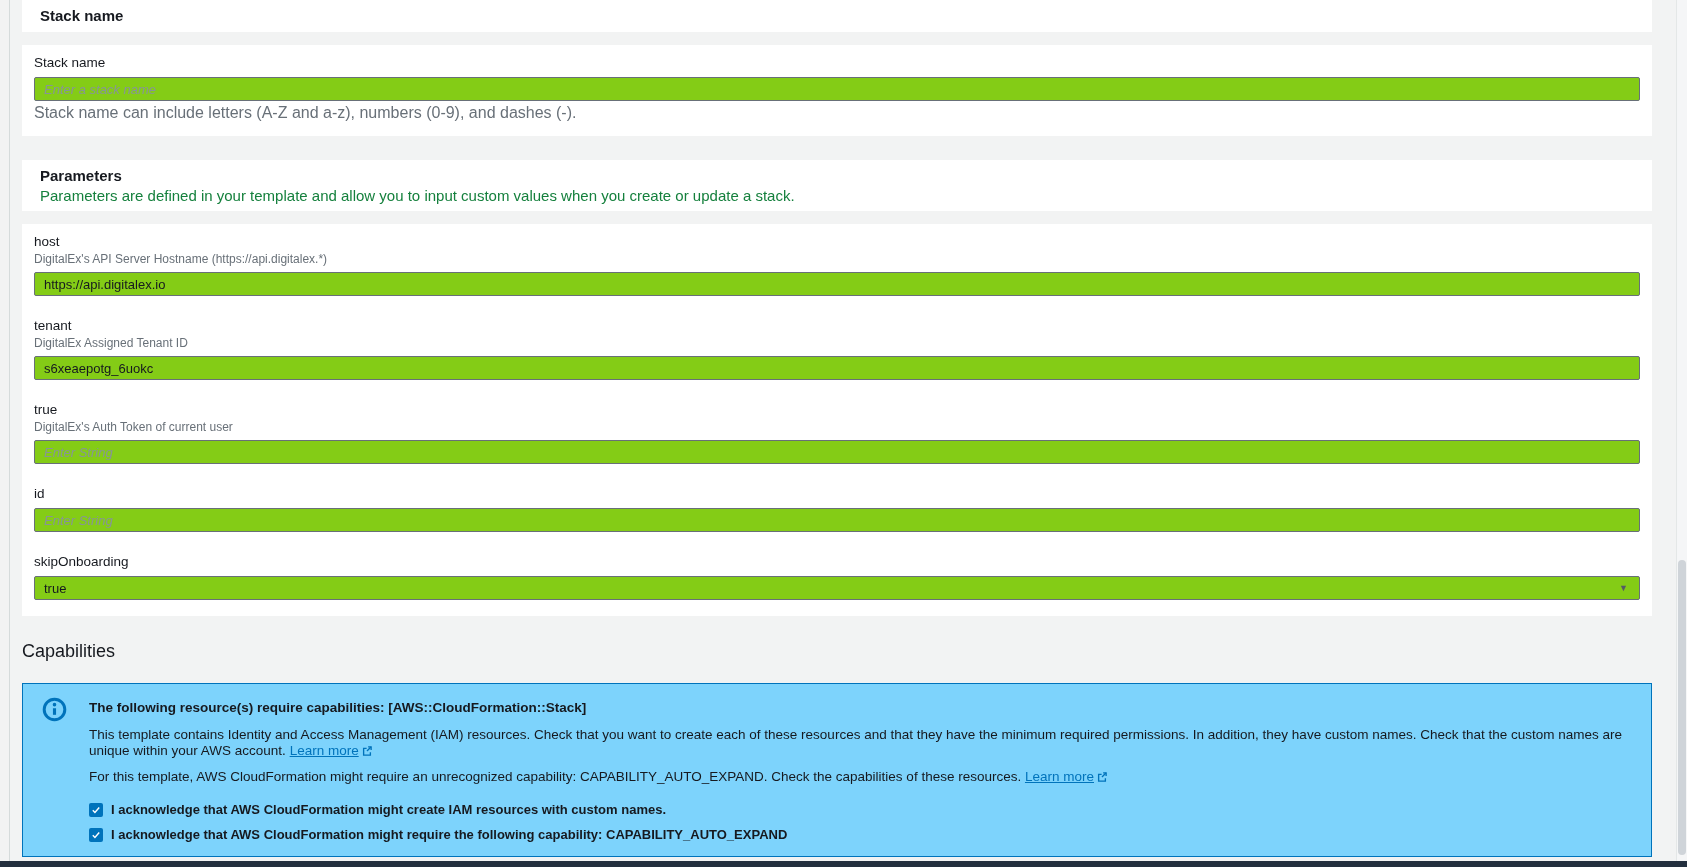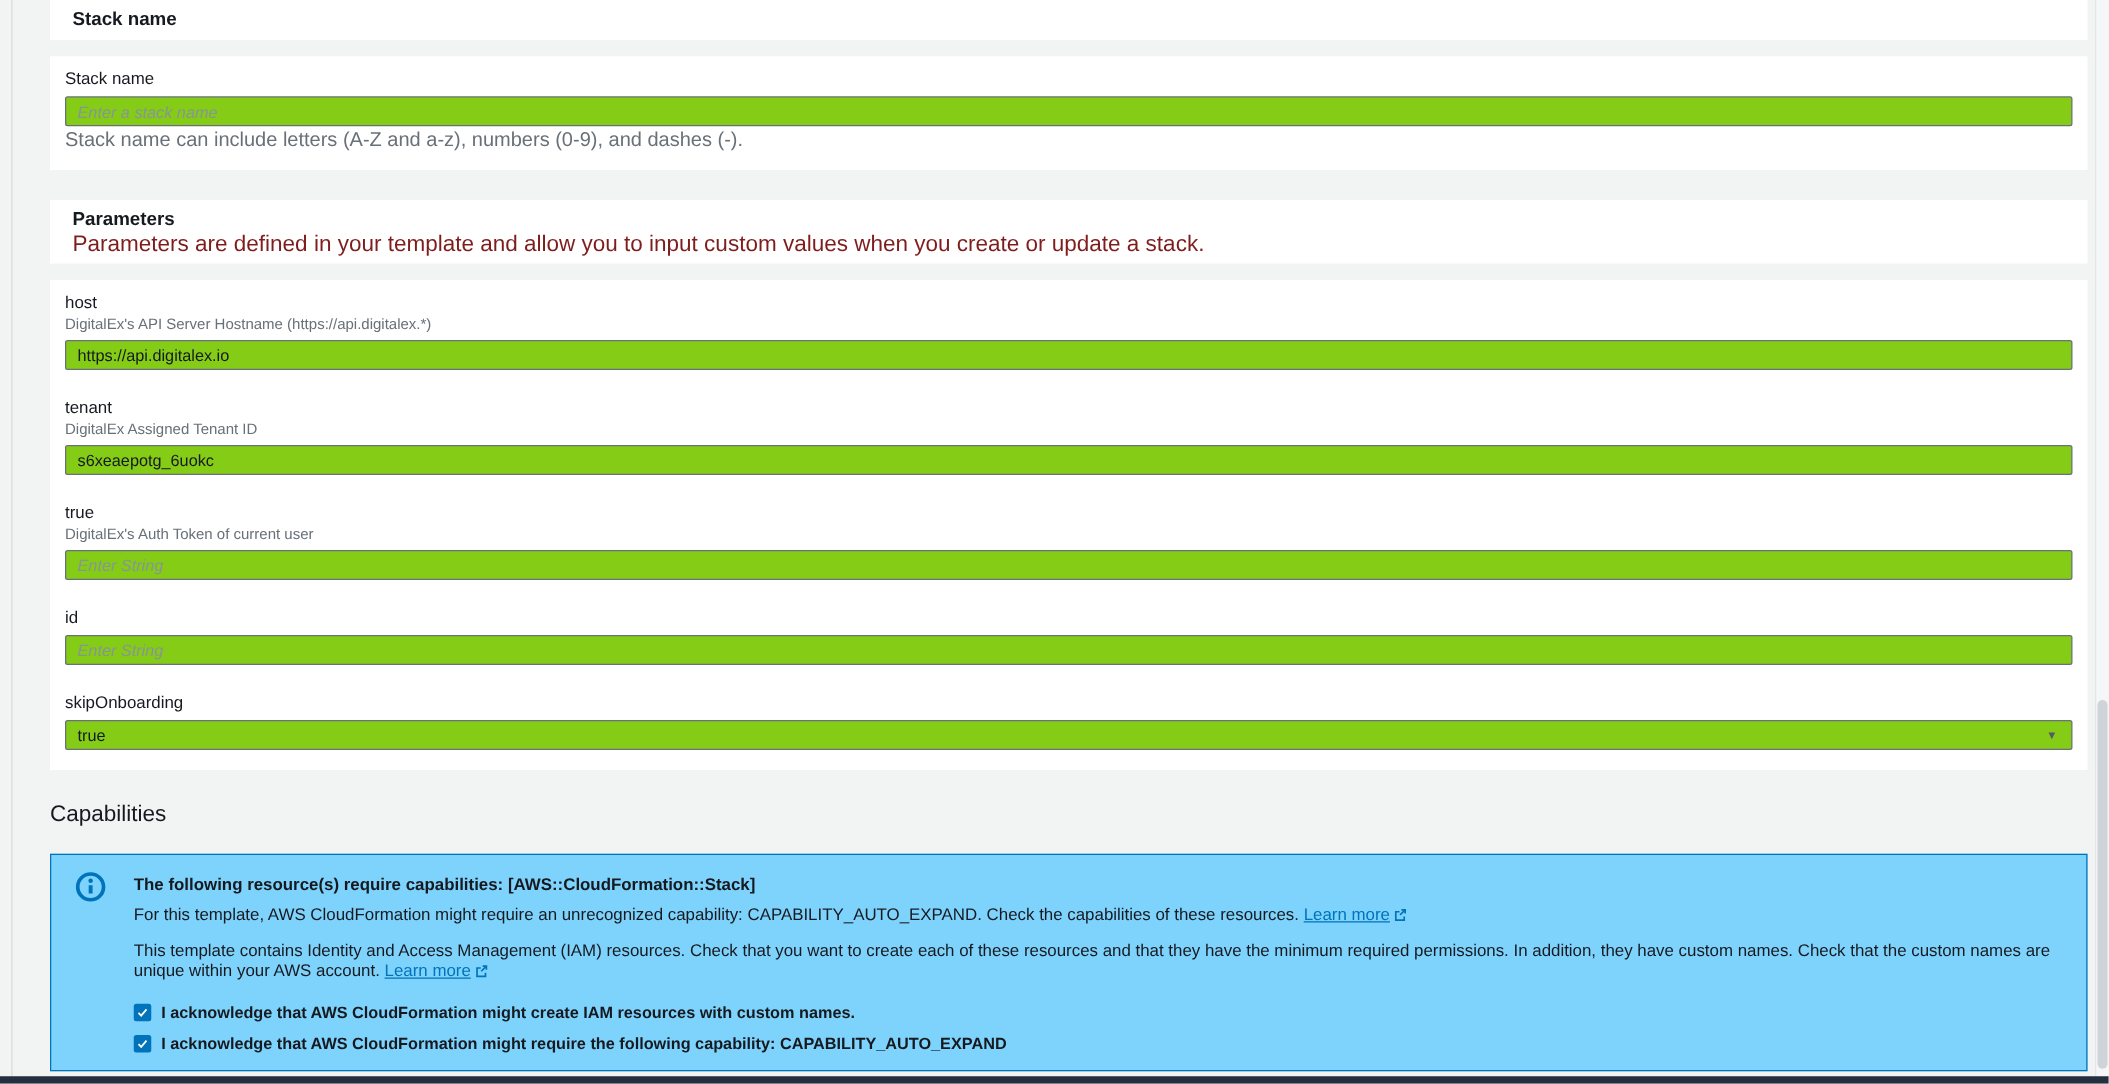--- a/index.html
+++ b/index.html
@@ -16,25 +16,25 @@
     background: #f2f3f3; border-right: 1px solid #d5dbdb;
   }
   .scrollbar {
     position: absolute; right: 0; top: 0; width: 11px; height: 867px;
     background: #f5f6f7; border-left: 1px solid #e4e7e7;
   }
   .scrollbar .thumb {
     position: absolute; left: 1px; width: 8px; top: 560px; height: 295px;
     background: #cfd4d9; border-radius: 4px;
   }
-  .content { position: absolute; left: 40px; top: 0; width: 1630px; }
+  .content { position: absolute; left: 22px; top: 0; width: 1630px; }
 
   .card-header { background: #ffffff; padding: 8px 18px; }
   .card-header h2 { font-size: 15px; font-weight: bold; line-height: 16px; }
-  .card-header .card-desc { font-size: 18px; color: #7f1d1d; line-height: 15px; margin-top: 4px; }
+  .card-header .card-desc { font-size: 15px; color: #15803d; line-height: 15px; margin-top: 4px; }
   .card-band { height: 13px; background: #f2f3f3; }
   .card-body { background: #ffffff; padding: 10px 12px 16px 12px; }
 
   .gap24 { height: 24px; }
 
   .field { margin-bottom: 22px; }
   .field:last-child { margin-bottom: 0; }
   .field-label { font-size: 13.5px; line-height: 16px; color: #16191f; }
   .field-desc { font-size: 12px; line-height: 14px; color: #687078; margin-top: 2px; }
   .text-input, .select-box {
@@ -141,30 +141,30 @@
 
   <div class="alert">
     <span class="info-icon">
       <svg width="25" height="25" viewBox="0 0 16 16">
         <circle cx="8" cy="8" r="6.6" fill="none" stroke="#0073bb" stroke-width="1.9"></circle>
         <circle cx="8" cy="4.9" r="1.15" fill="#0073bb"></circle>
         <path d="M8 7.2 V 11.4" stroke="#0073bb" stroke-width="2" stroke-linecap="butt"></path>
       </svg>
     </span>
     <div class="alert-title">The following resource(s) require capabilities: [AWS::CloudFormation::Stack]</div>
-    <div class="alert-p second">
-      <span>For this template, AWS CloudFormation might require an unrecognized capability: CAPABILITY_AUTO_EXPAND. Check the capabilities of these resources.</span>
+    <div class="alert-p">
+      <span>This template contains Identity and Access Management (IAM) resources. Check that you want to create each of these resources and that they have the minimum required permissions. In addition, they have custom names. Check that the custom names are unique within your AWS account.</span>
       <span class="learn-more"><span>Learn more</span><span class="ext-icon"><svg width="12" height="12" viewBox="0 0 16 16" fill="none" stroke="#0073bb" stroke-width="1.8">
               <path d="M12.5 9.5 v4 h-9 v-9 h4"></path>
               <path d="M9.5 2.5 h4 v4"></path>
               <path d="M13.2 2.8 L8 8"></path>
             </svg></span></span>
     </div>
-    <div class="alert-p">
-      <span>This template contains Identity and Access Management (IAM) resources. Check that you want to create each of these resources and that they have the minimum required permissions. In addition, they have custom names. Check that the custom names are unique within your AWS account.</span>
+    <div class="alert-p second">
+      <span>For this template, AWS CloudFormation might require an unrecognized capability: CAPABILITY_AUTO_EXPAND. Check the capabilities of these resources.</span>
       <span class="learn-more"><span>Learn more</span><span class="ext-icon"><svg width="12" height="12" viewBox="0 0 16 16" fill="none" stroke="#0073bb" stroke-width="1.8">
               <path d="M12.5 9.5 v4 h-9 v-9 h4"></path>
               <path d="M9.5 2.5 h4 v4"></path>
               <path d="M13.2 2.8 L8 8"></path>
             </svg></span></span>
     </div>
 
     <div class="ack-row">
       <span class="checkbox">
         <svg width="10" height="10" viewBox="0 0 14 14">

